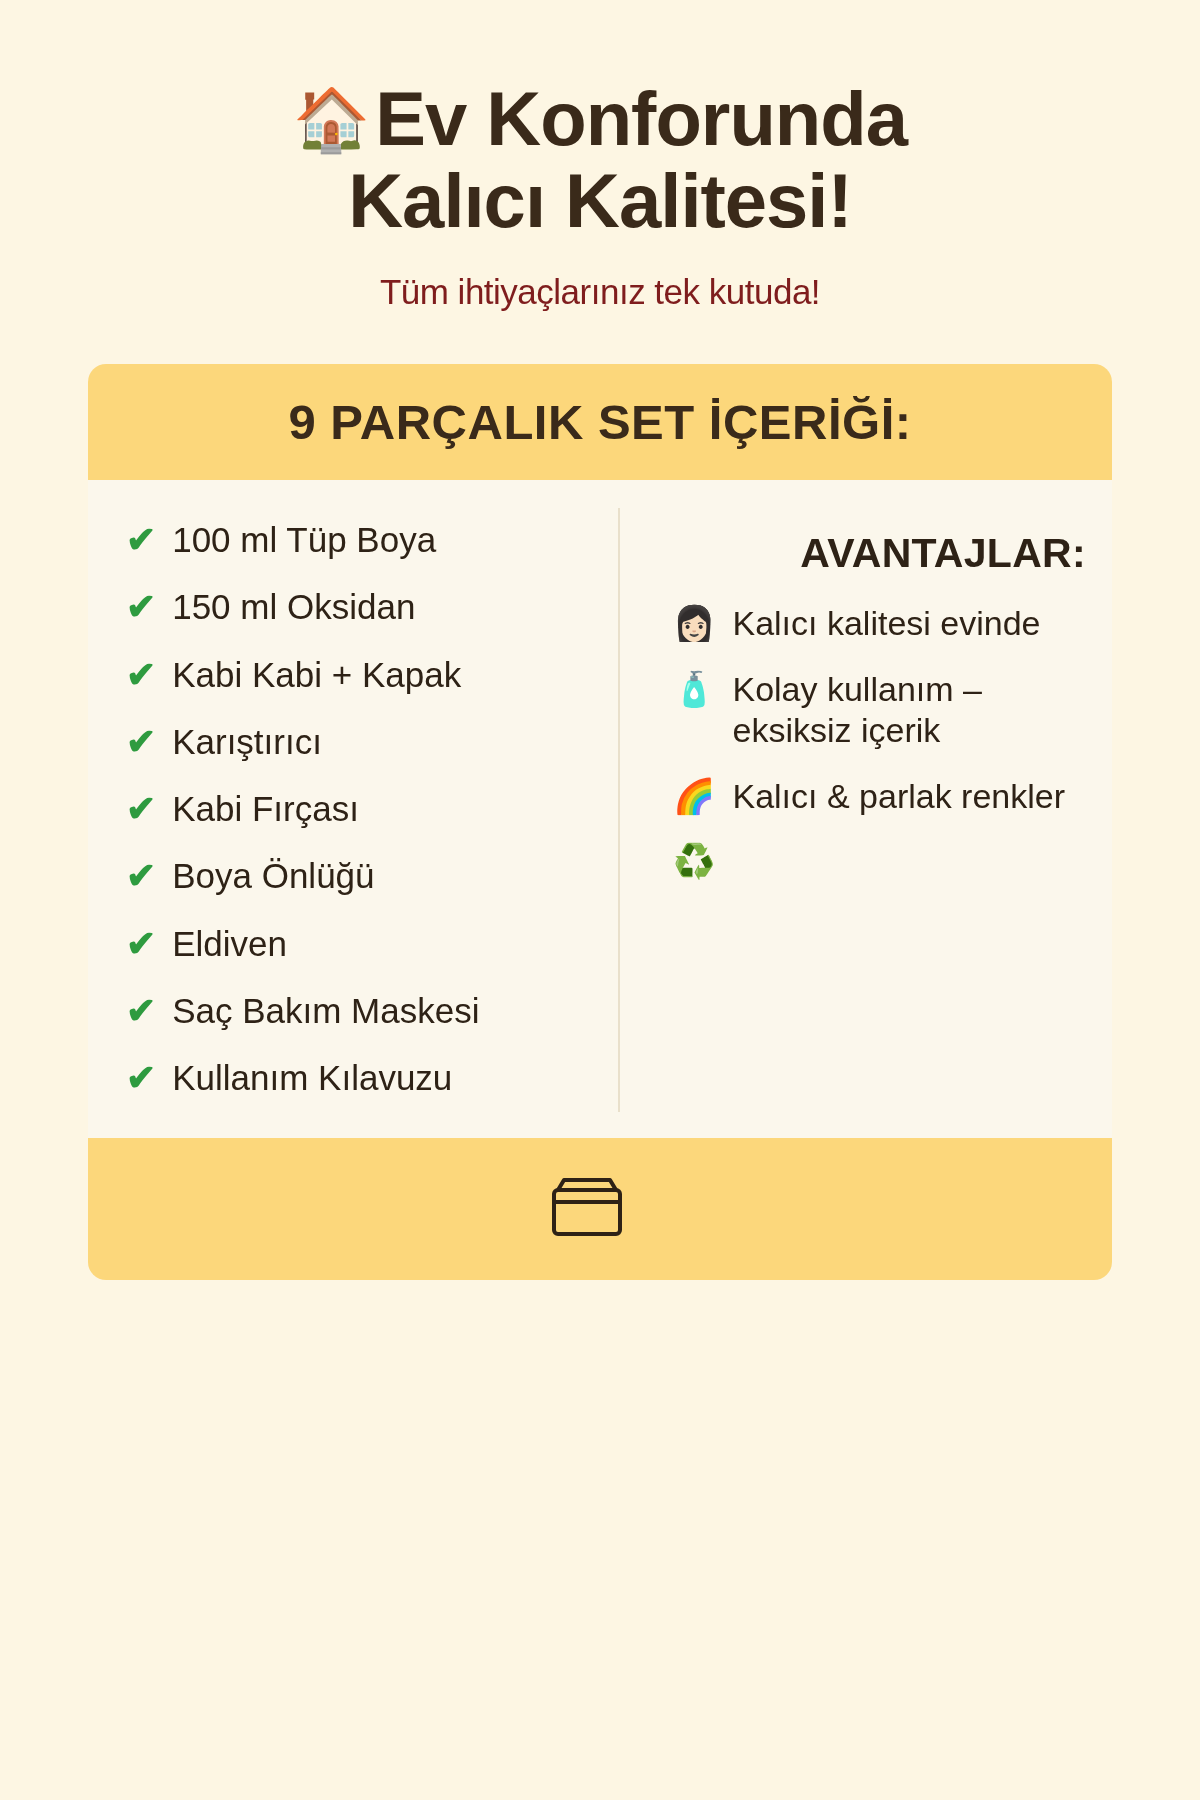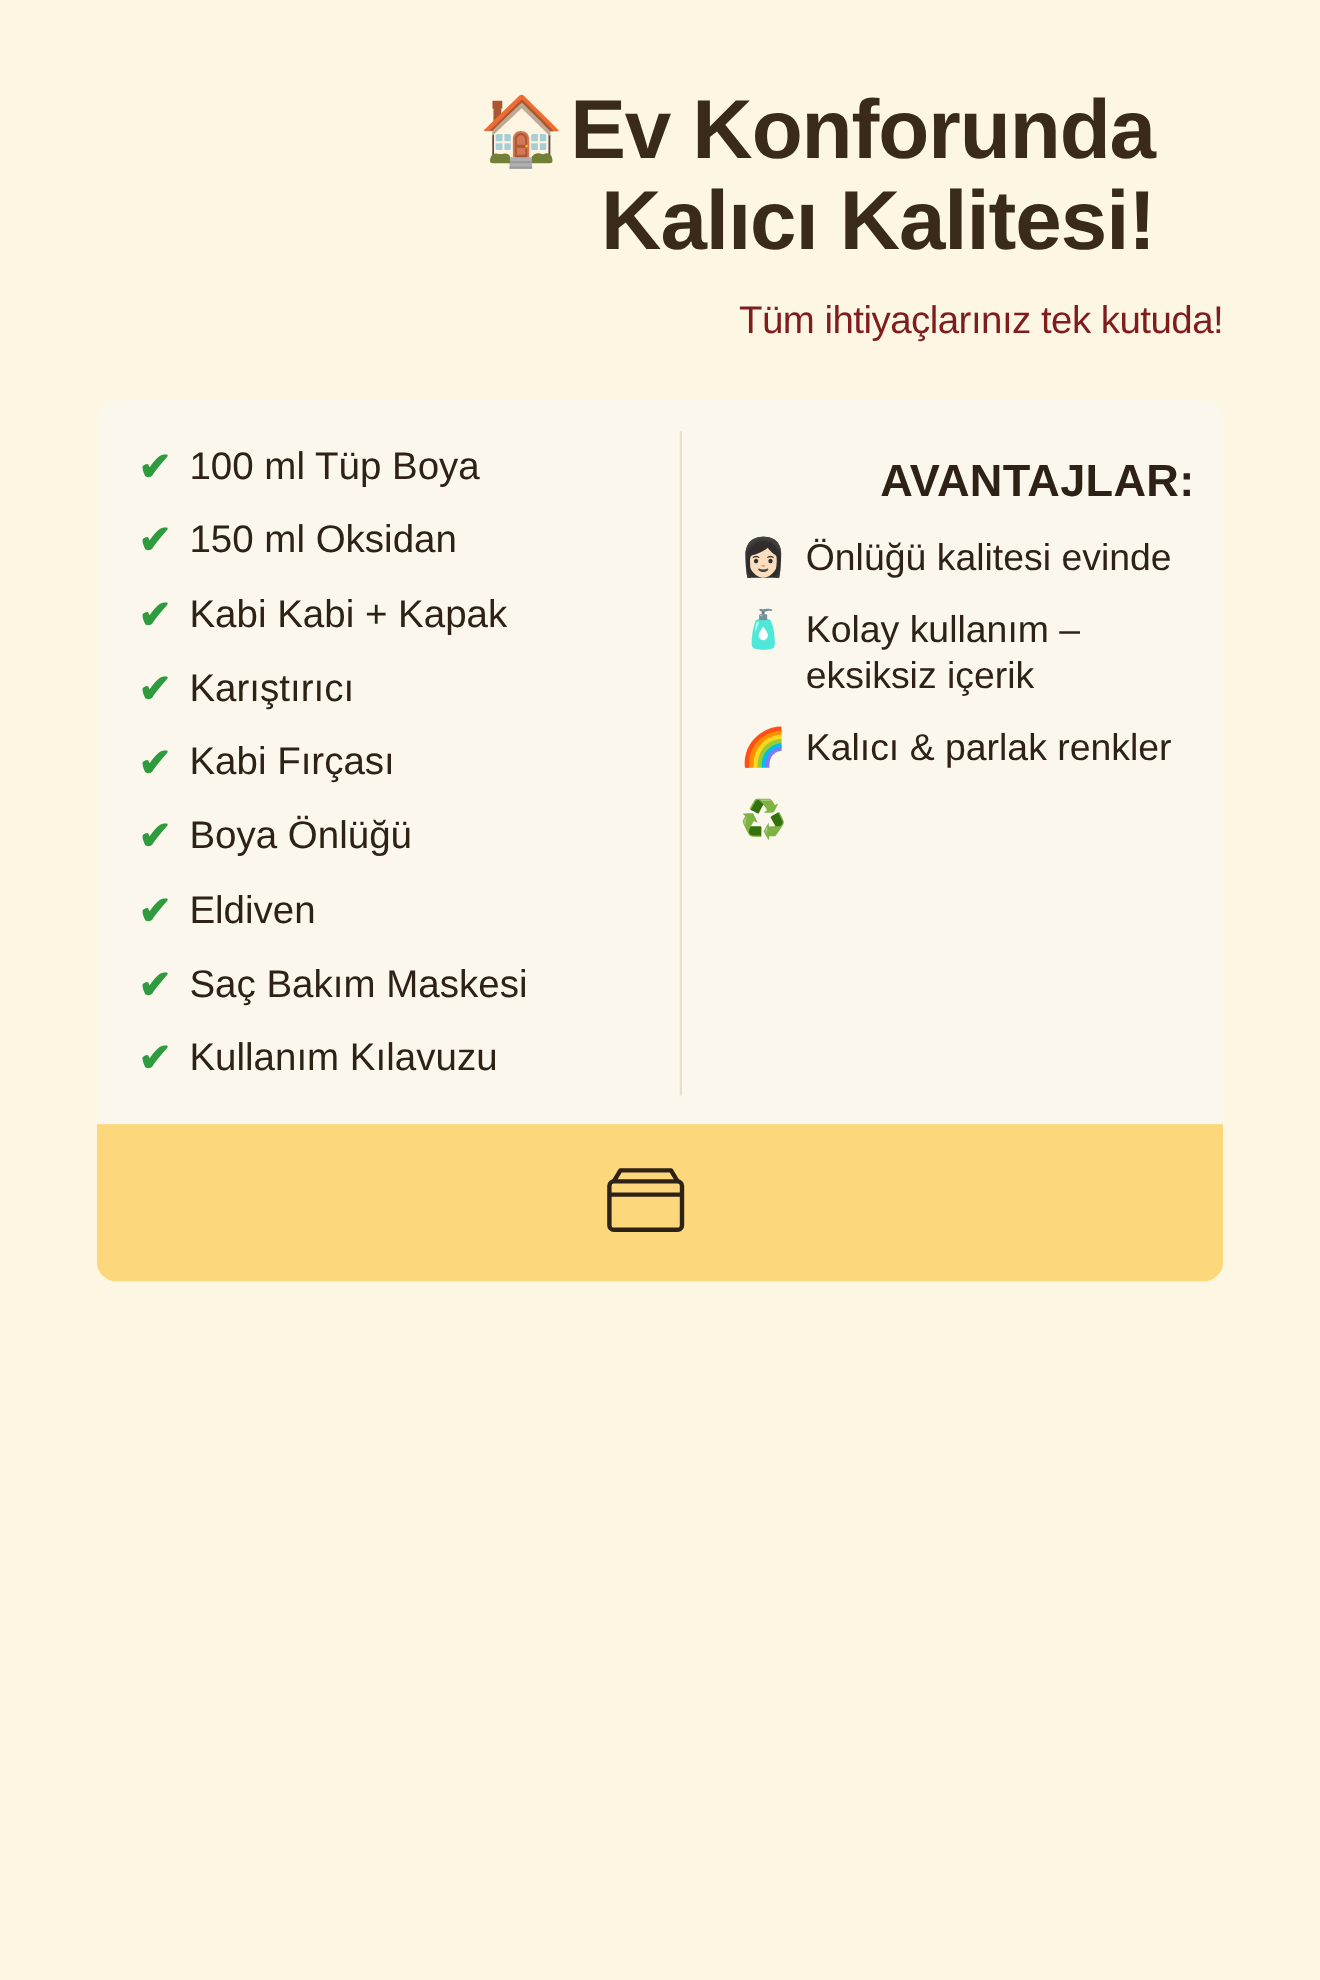--- a/index.html
+++ b/index.html
@@ -18,21 +18,21 @@
     width: 1200px;
     height: 1800px;
     box-sizing: border-box;
     padding: 78px 88px 0 88px;
     position: relative;
     background: #FDF6E3;
   }
 
   
   .header {
-    text-align: right;
+    text-align: center;
     margin-bottom: 34px;
   }
   .title {
     font-size: 76px;
     line-height: 1.08;
     font-weight: 700;
     letter-spacing: -1px;
     color: #3A2A1A;
     margin: 0 auto;
     max-width: 900px;
@@ -161,20 +161,23 @@
   <div class="header">
     <h1 class="title">
       <span class="home-emoji">🏠</span><span>Ev Konforunda</span><br>
       <span>Kalıcı Kalitesi!</span>
     </h1>
     <div class="subtitle">Tüm ihtiyaçlarınız tek kutuda!</div>
   </div>
 
   <div class="card">
 
+    <div class="card-header">
+      <div class="card-header-text">9 PARÇALIK SET İÇERİĞİ:</div>
+    </div>
 
     <div class="card-body">
 
       <div class="col-left">
         <div class="check-item">
           <span class="check-mark">✔</span>
           <span>100 ml Tüp Boya</span>
         </div>
         <div class="check-item">
           <span class="check-mark">✔</span>
@@ -208,21 +211,21 @@
           <span class="check-mark">✔</span>
           <span>Kullanım Kılavuzu</span>
         </div>
       </div>
 
       <div class="col-right">
         <div class="adv-title">AVANTAJLAR:</div>
 
         <div class="adv-item">
           <span class="adv-emoji">👩🏻</span>
-          <span class="adv-text">Önlüğü kalitesi evinde</span>
+          <span class="adv-text">Kalıcı kalitesi evinde</span>
         </div>
         <div class="adv-item">
           <span class="adv-emoji">🧴</span>
           <span class="adv-text">Kolay kullanım – eksiksiz içerik</span>
         </div>
         <div class="adv-item">
           <span class="adv-emoji">🌈</span>
           <span class="adv-text">Kalıcı &amp; parlak renkler</span>
         </div>
         <div class="adv-item">

